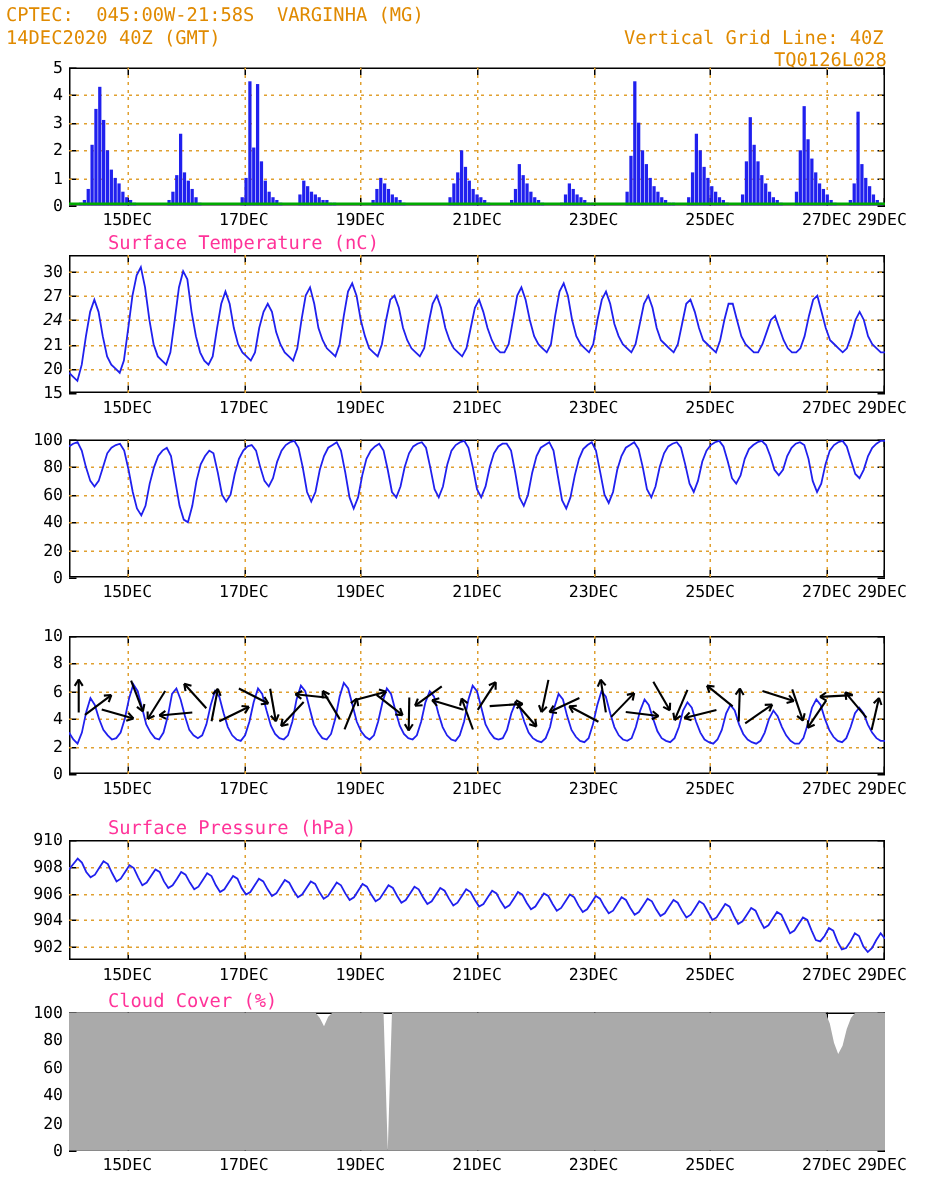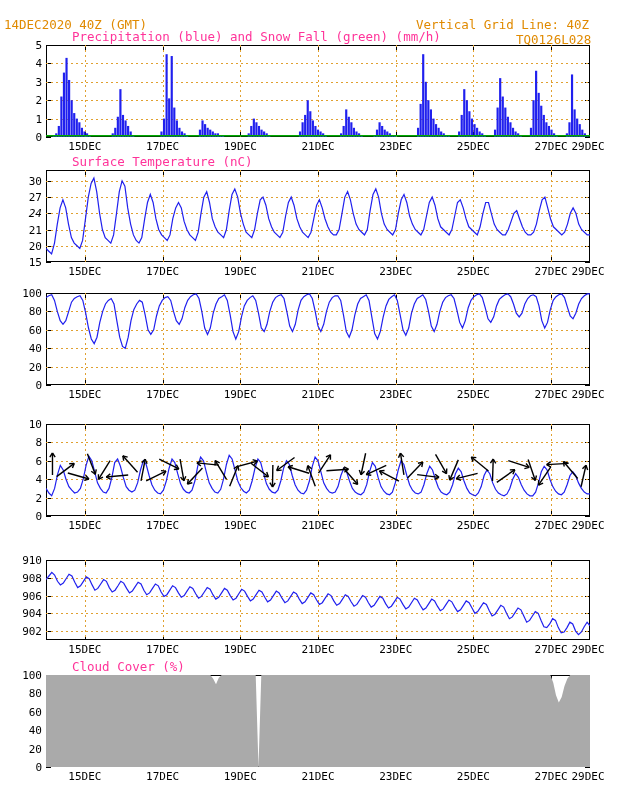--- a/index.html
+++ b/index.html
@@ -28,28 +28,28 @@
   .hgrid{position:absolute;left:0;right:0;height:1px;background:repeating-linear-gradient(to right,#e0a030 0 2px,transparent 2px 5px);}
 
   svg{position:absolute;left:0;top:0;display:block;}
   .cloudfill{fill:#aaaaaa;}
 </style>
 </head>
 <body>
 
 <div id="root">
 
+  <div class="hdr orange l1">CPTEC:  045:00W-21:58S  VARGINHA (MG)</div>
   <div class="hdr orange l2">14DEC2020 40Z (GMT)</div>
   <div class="hdr orange r1">Vertical Grid Line: 40Z</div>
   <div class="hdr orange r2">TQ0126L028</div>
 
   <div id="panels">
       <div class="panel" style="top: 45px; width: 544px; height: 92px;">
         <div class="frame"></div>
-        <div class="title" style="left: 26px; top: -16px;">Precipitation (blue) and Snow Fall (green) (mm/h)</div>
         <div class="ytick" style="top: 92px;">0</div>
         <div class="ytickline" style="top: 92px;"></div>
         <div class="ytickline r" style="top: 92px;"></div>
         <div class="ytick" style="top: 73.6px;">1</div>
         <div class="ytickline" style="top: 74px;"></div>
         <div class="ytickline r" style="top: 74px;"></div>
         <div class="hgrid" style="top: 74px;"></div>
         <div class="ytick" style="top: 55.2px;">2</div>
         <div class="ytickline" style="top: 55px;"></div>
         <div class="ytickline r" style="top: 55px;"></div>
@@ -622,20 +622,21 @@
           </g>
           <g>
             <line x1="535.049347926027" y1="62.718070712637584" x2="539.998271121592" y2="41.281929287362416" stroke="#000" stroke-width="1.4"></line>
             <line x1="539.998271121592" y1="41.281929287362416" x2="541.6590767810105" y2="45.99804257710042" stroke="#000" stroke-width="1.4"></line>
             <line x1="539.998271121592" y1="41.281929287362416" x2="536.438140891637" y2="44.792694552338226" stroke="#000" stroke-width="1.4"></line>
           </g>
         </svg>
       </div>
       <div class="panel" style="top: 560px; width: 544px; height: 80px;">
         <div class="frame"></div>
+        <div class="title" style="left: 26px; top: -16px;">Surface Pressure (hPa)</div>
         <div class="ytick" style="top: 71.1111px;">902</div>
         <div class="ytickline" style="top: 71px;"></div>
         <div class="ytickline r" style="top: 71px;"></div>
         <div class="hgrid" style="top: 71px;"></div>
         <div class="ytick" style="top: 53.3333px;">904</div>
         <div class="ytickline" style="top: 53px;"></div>
         <div class="ytickline r" style="top: 53px;"></div>
         <div class="hgrid" style="top: 53px;"></div>
         <div class="ytick" style="top: 35.5556px;">906</div>
         <div class="ytickline" style="top: 36px;"></div>

